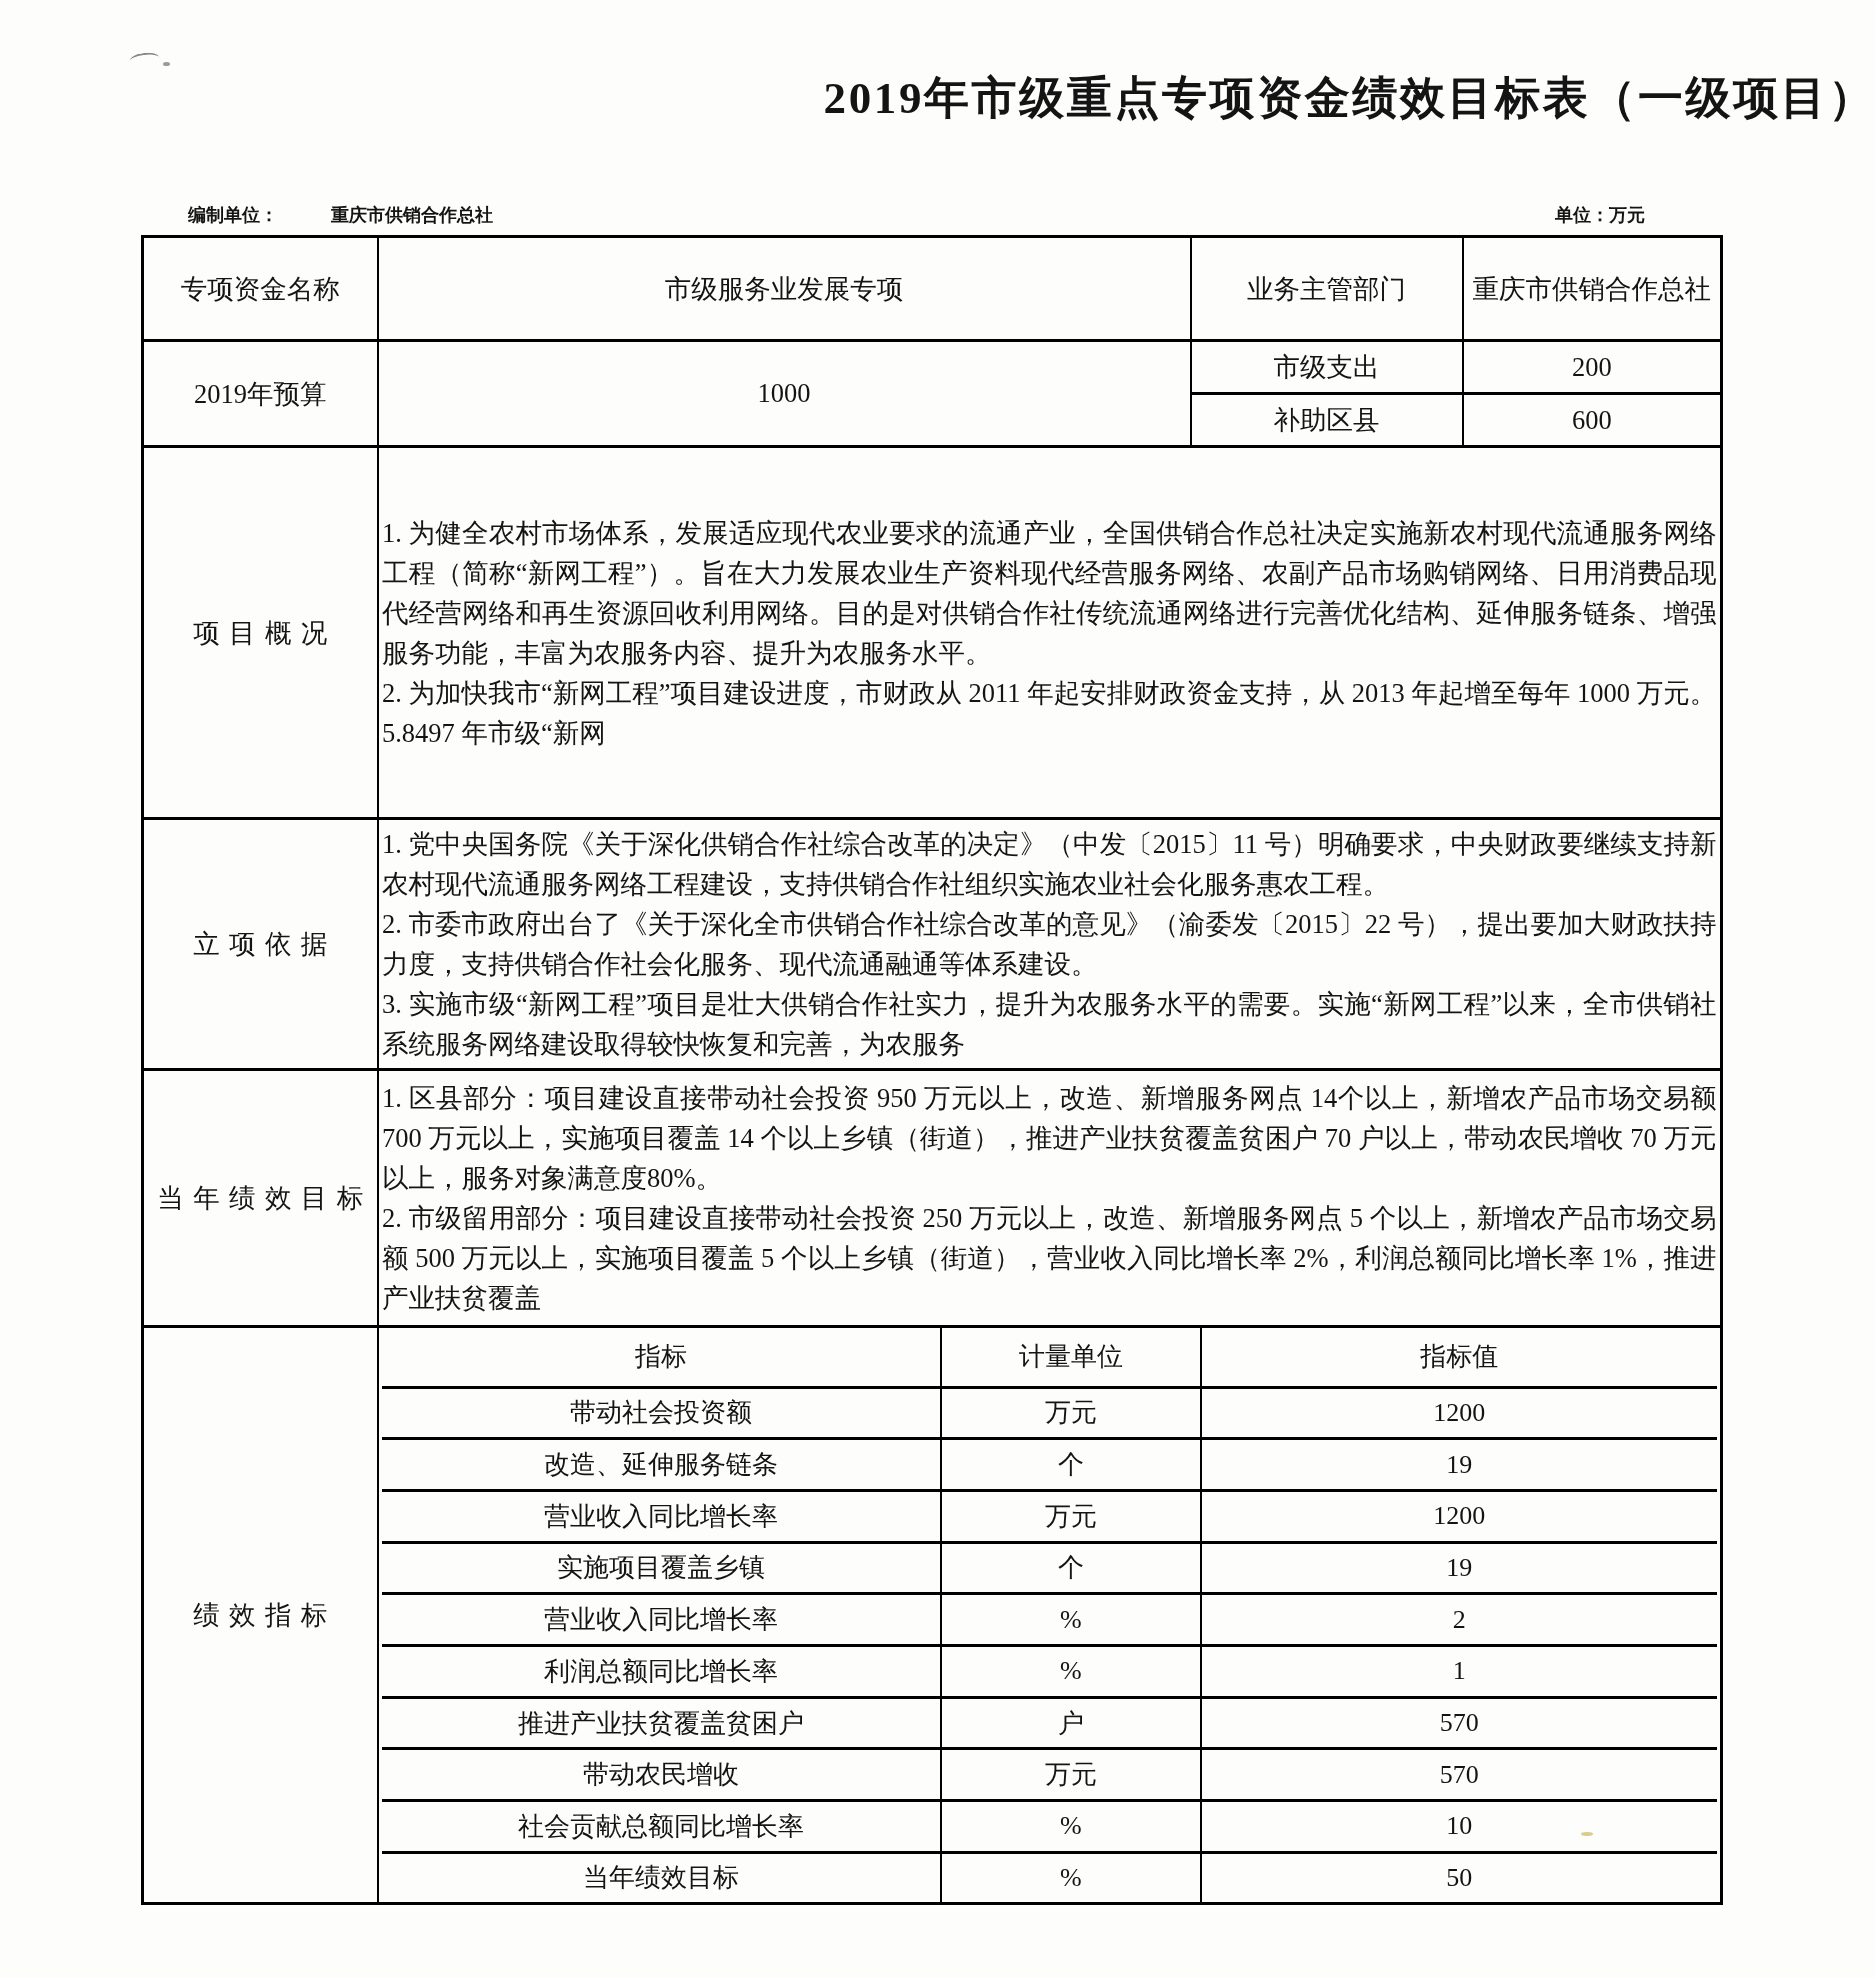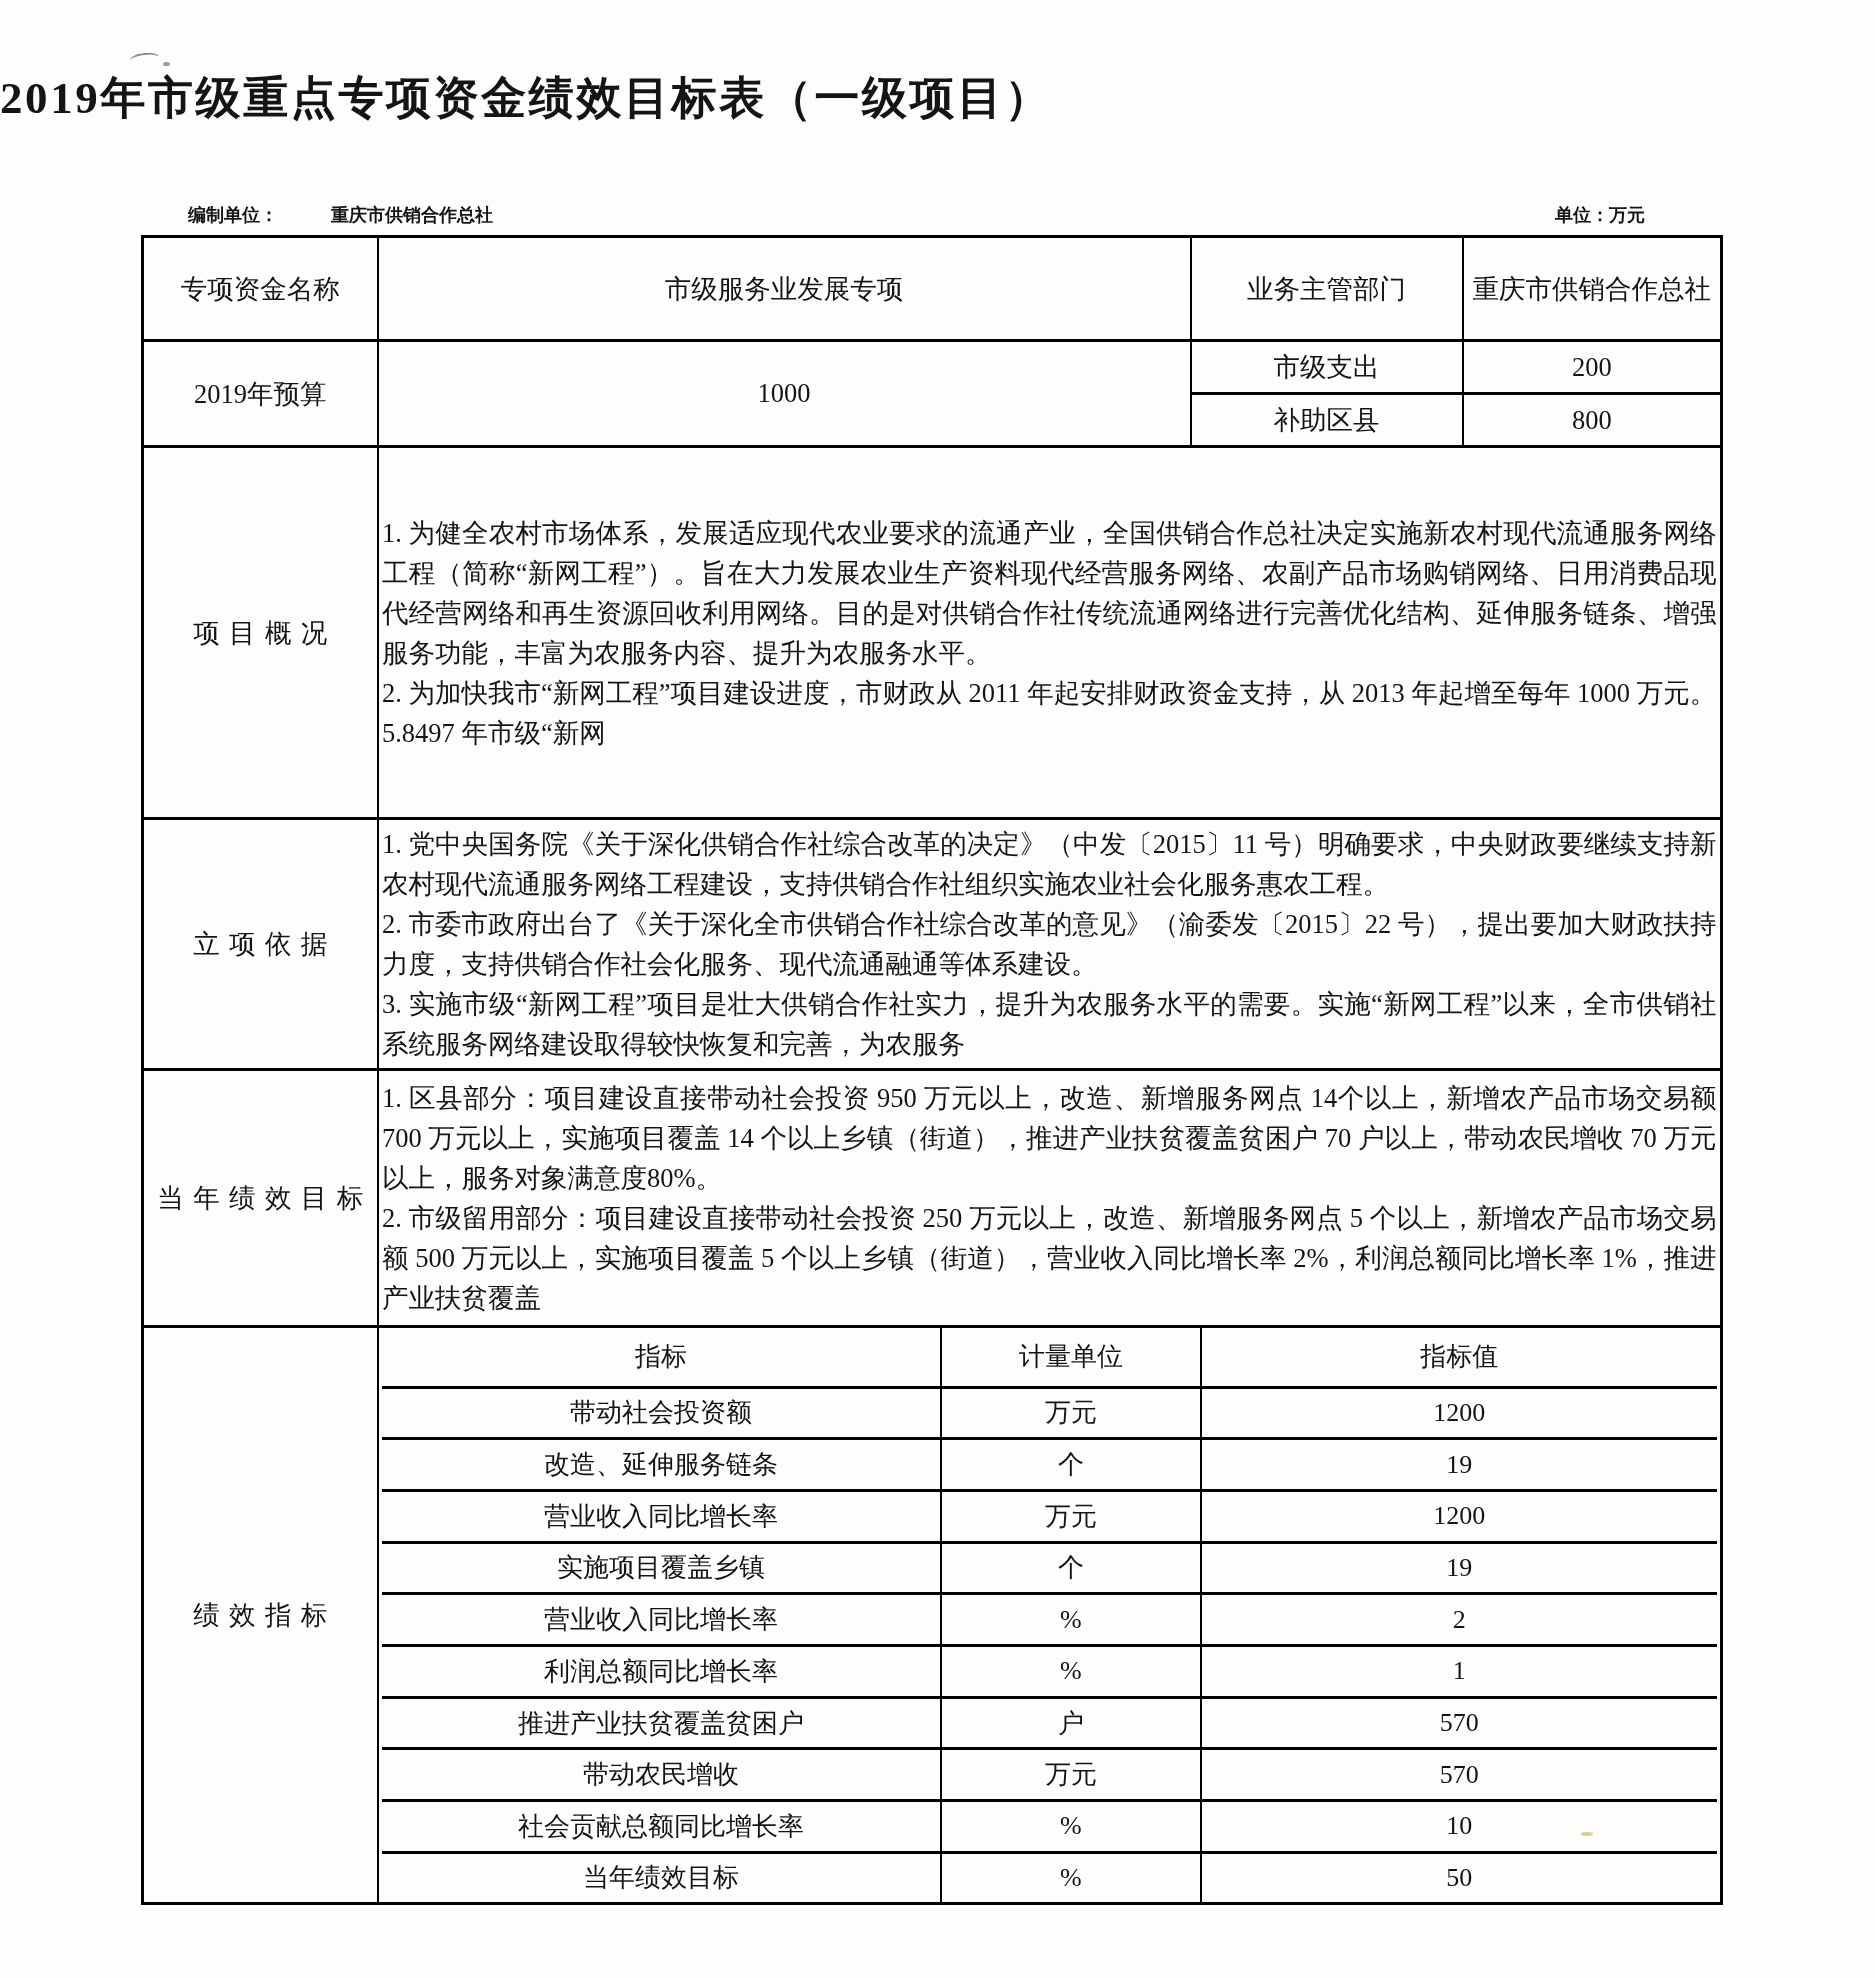--- a/index.html
+++ b/index.html
@@ -3,21 +3,21 @@
 <meta charset="utf-8">
 <style>
   html,body { margin:0; padding:0; background:#ffffff; }
   .page {
     position:relative; width:1876px; height:1978px;
     background:#fdfdfc; overflow:hidden;
     font-family:"Liberation Serif","DejaVu Serif",serif;
     color:#141414;
   }
   .title {
-    padding-top:68px; text-align:left;
+    padding-top:68px; text-align:right;
     font-size:45px; font-weight:700; letter-spacing:2.6px;
   }
   .meta {
     width:1579px; margin:75px 0 0 141px; box-sizing:border-box;
     display:flex; justify-content:space-between; align-items:baseline;
     padding:0 75px 0 47px; font-size:18px; font-weight:600;
   }
   .meta-value { margin-left:53px; }
   table.main {
     border-collapse:collapse; table-layout:fixed;
@@ -95,21 +95,21 @@
     </tr>
 
     <tr style="height:53px">
       <td rowspan="2">2019年预算</td>
       <td rowspan="2">1000</td>
       <td>市级支出</td>
       <td>200</td>
     </tr>
     <tr style="height:53px">
       <td>补助区县</td>
-      <td>800</td>
+      <td>600</td>
     </tr>
 
     <tr style="height:372px">
       <td class="spread">项目概况</td>
       <td colspan="3" class="text-cell">
         <div class="para">1. 为健全农村市场体系，发展适应现代农业要求的流通产业，全国供销合作总社决定实施新农村现代流通服务网络工程（简称“新网工程”）。旨在大力发展农业生产资料现代经营服务网络、农副产品市场购销网络、日用消费品现代经营网络和再生资源回收利用网络。目的是对供销合作社传统流通网络进行完善优化结构、延伸服务链条、增强服务功能，丰富为农服务内容、提升为农服务水平。</div>
         <div class="para">2. 为加快我市“新网工程”项目建设进度，市财政从 2011 年起安排财政资金支持，从 2013 年起增至每年 1000 万元。</div>
         <div class="para">5.8497 年市级“新网</div>
       </td>
     </tr>

